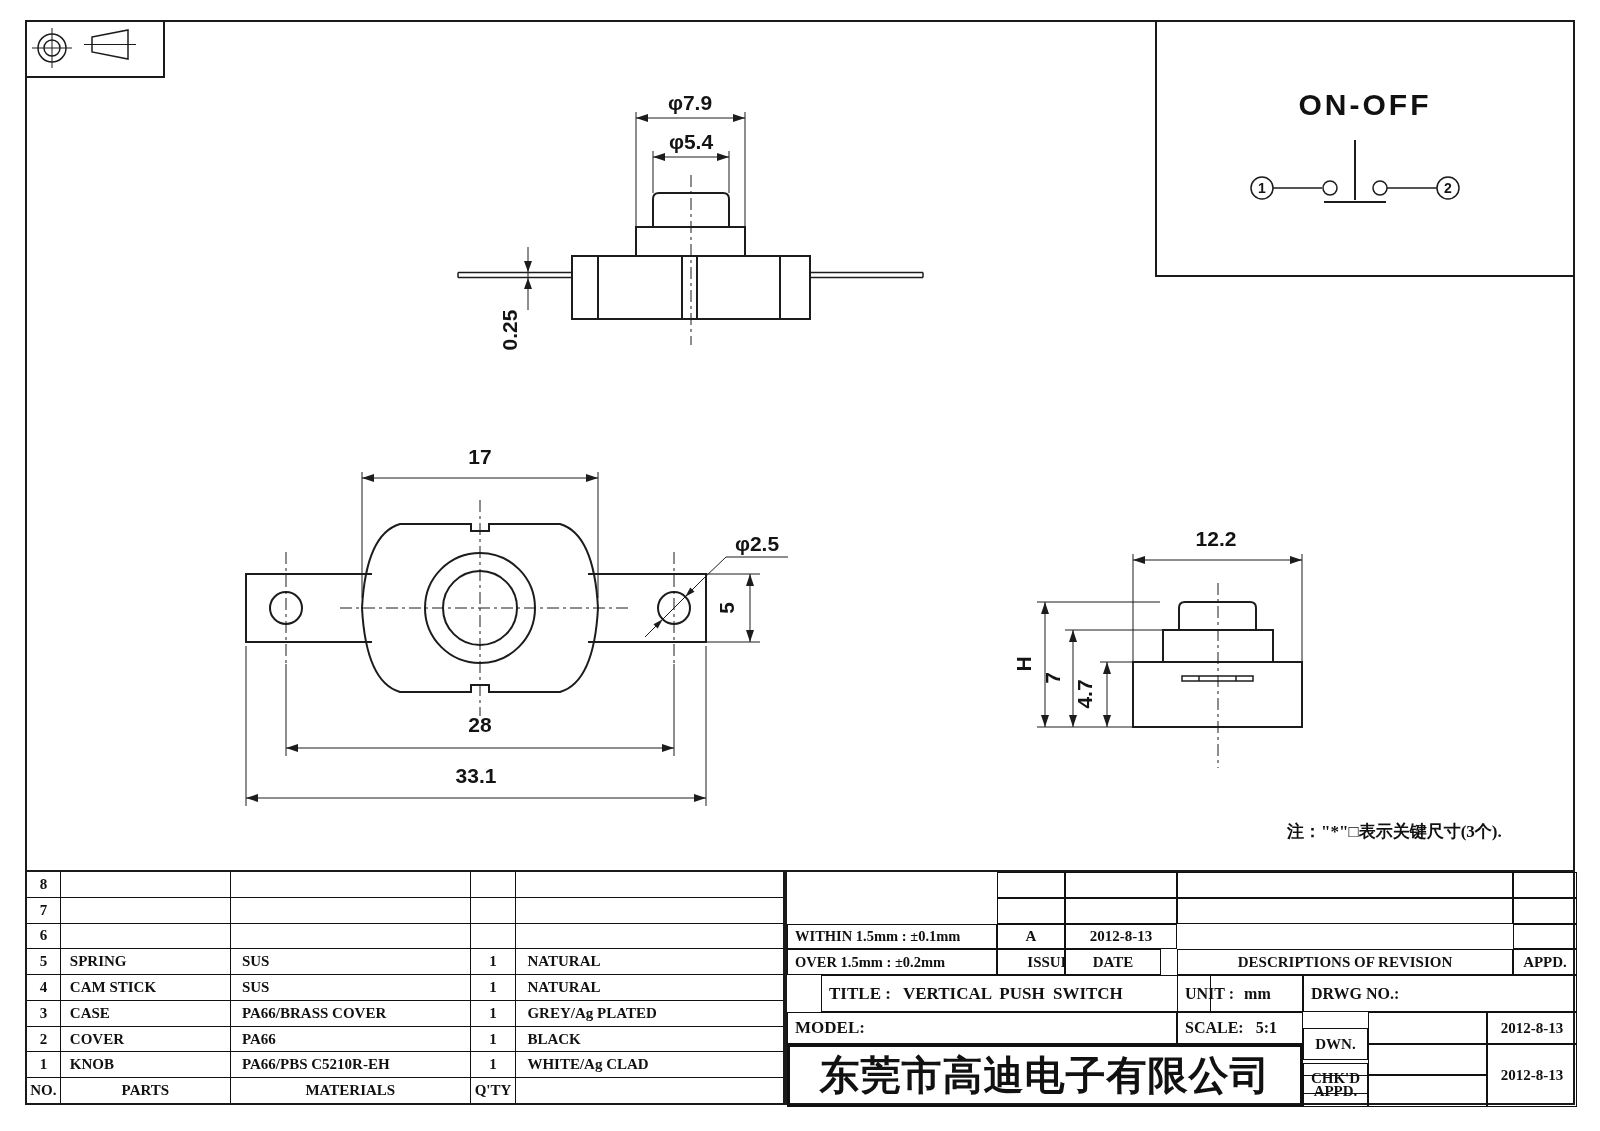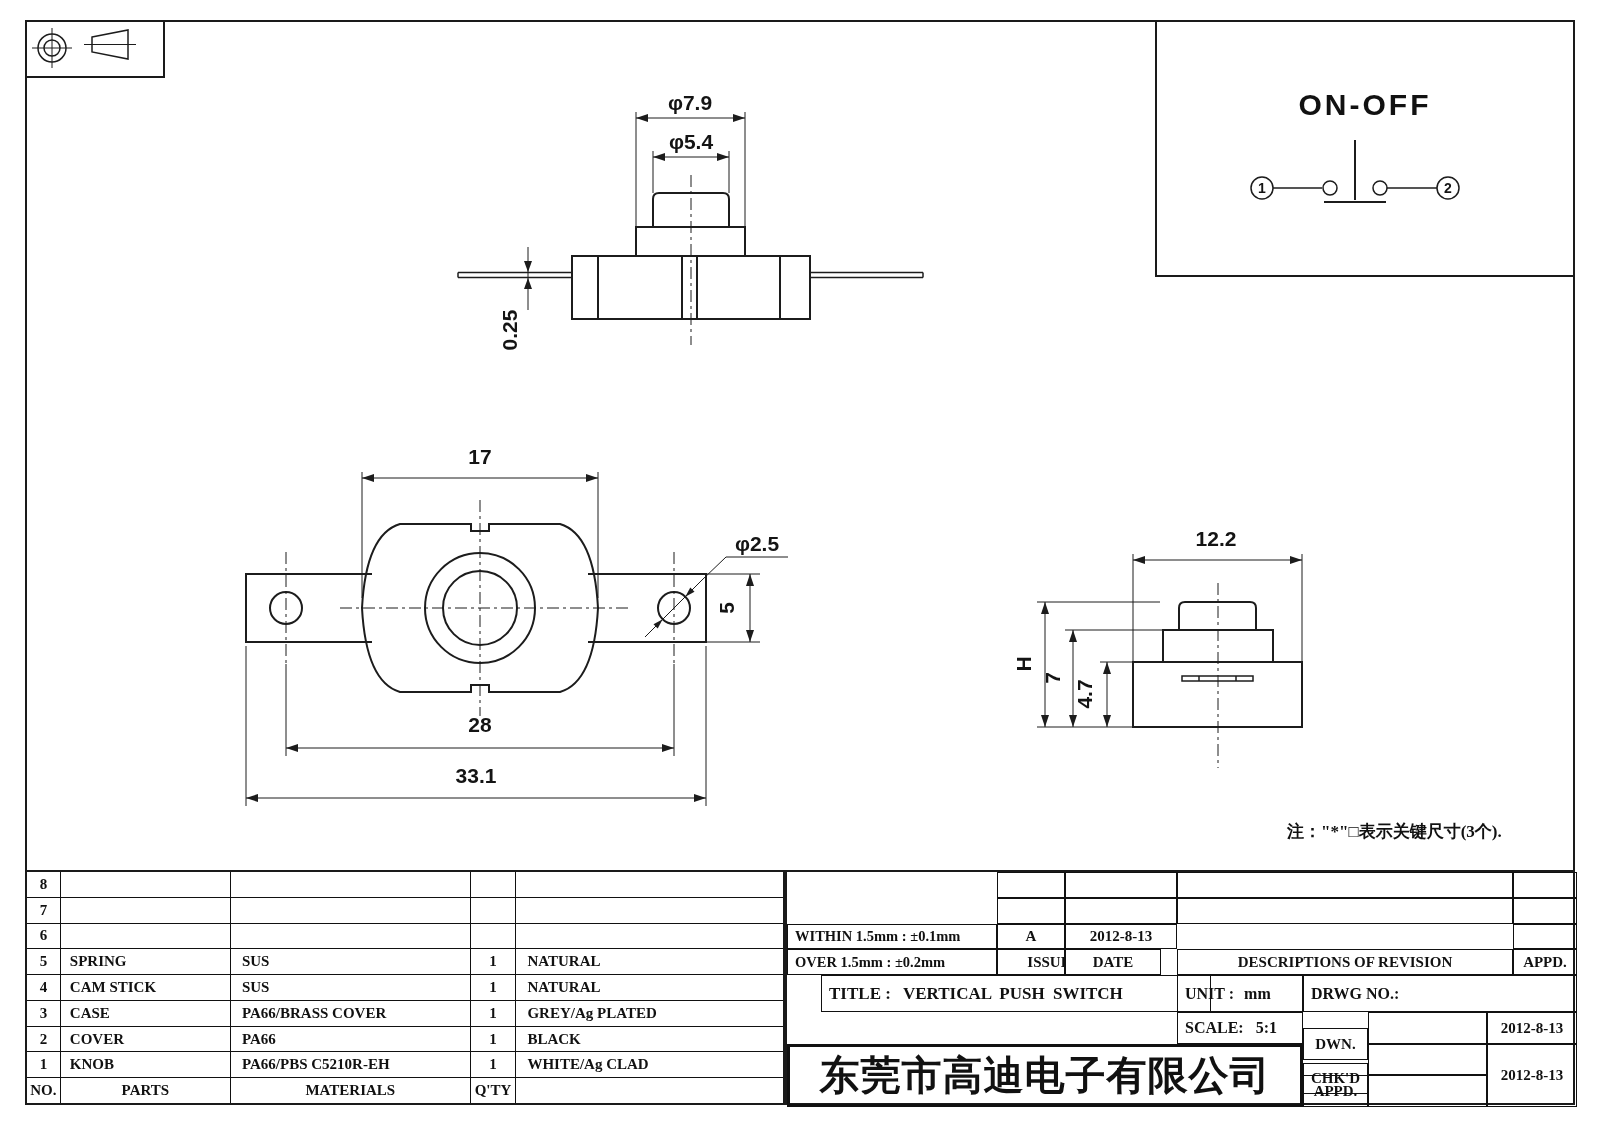--- a/index.html
+++ b/index.html
@@ -298,20 +298,21 @@
     <div class="tb pad" style="left:0;top:103px;width:390px;height:37px;font-size:17px;gap:12px;margin-left:34px;">
       <span>TITLE :</span>
       <span style="word-spacing:4px;">VERTICAL PUSH SWITCH</span>
     </div>
     <div class="tb pad" style="left:390px;top:103px;width:126px;height:37px;font-size:16px;gap:10px;">
       <span>UNIT :</span>
       <span>mm</span>
     </div>
     <div class="tb pad" style="left:516px;top:103px;width:274px;height:37px;font-size:16px;">DRWG NO.:</div>
 
+    <div class="tb pad" style="left:0;top:140px;width:390px;height:32px;font-size:17px;">MODEL:</div>
     <div class="tb pad" style="left:390px;top:140px;width:126px;height:32px;font-size:16px;gap:12px;">
       <span>SCALE:</span>
       <span>5:1</span>
     </div>
 
     <div class="tb center" style="left:516px;top:156px;width:65px;height:32px;">DWN.</div>
     <div class="tb" style="left:581px;top:140px;width:119px;height:32px;"></div>
     <div class="tb center" style="left:700px;top:140px;width:90px;height:32px;">2012-8-13</div>
     <div class="tb center" style="left:516px;top:172px;width:65px;height:31px;margin-top:19px;">CHK'D</div>
     <div class="tb" style="left:581px;top:172px;width:119px;height:31px;"></div>

